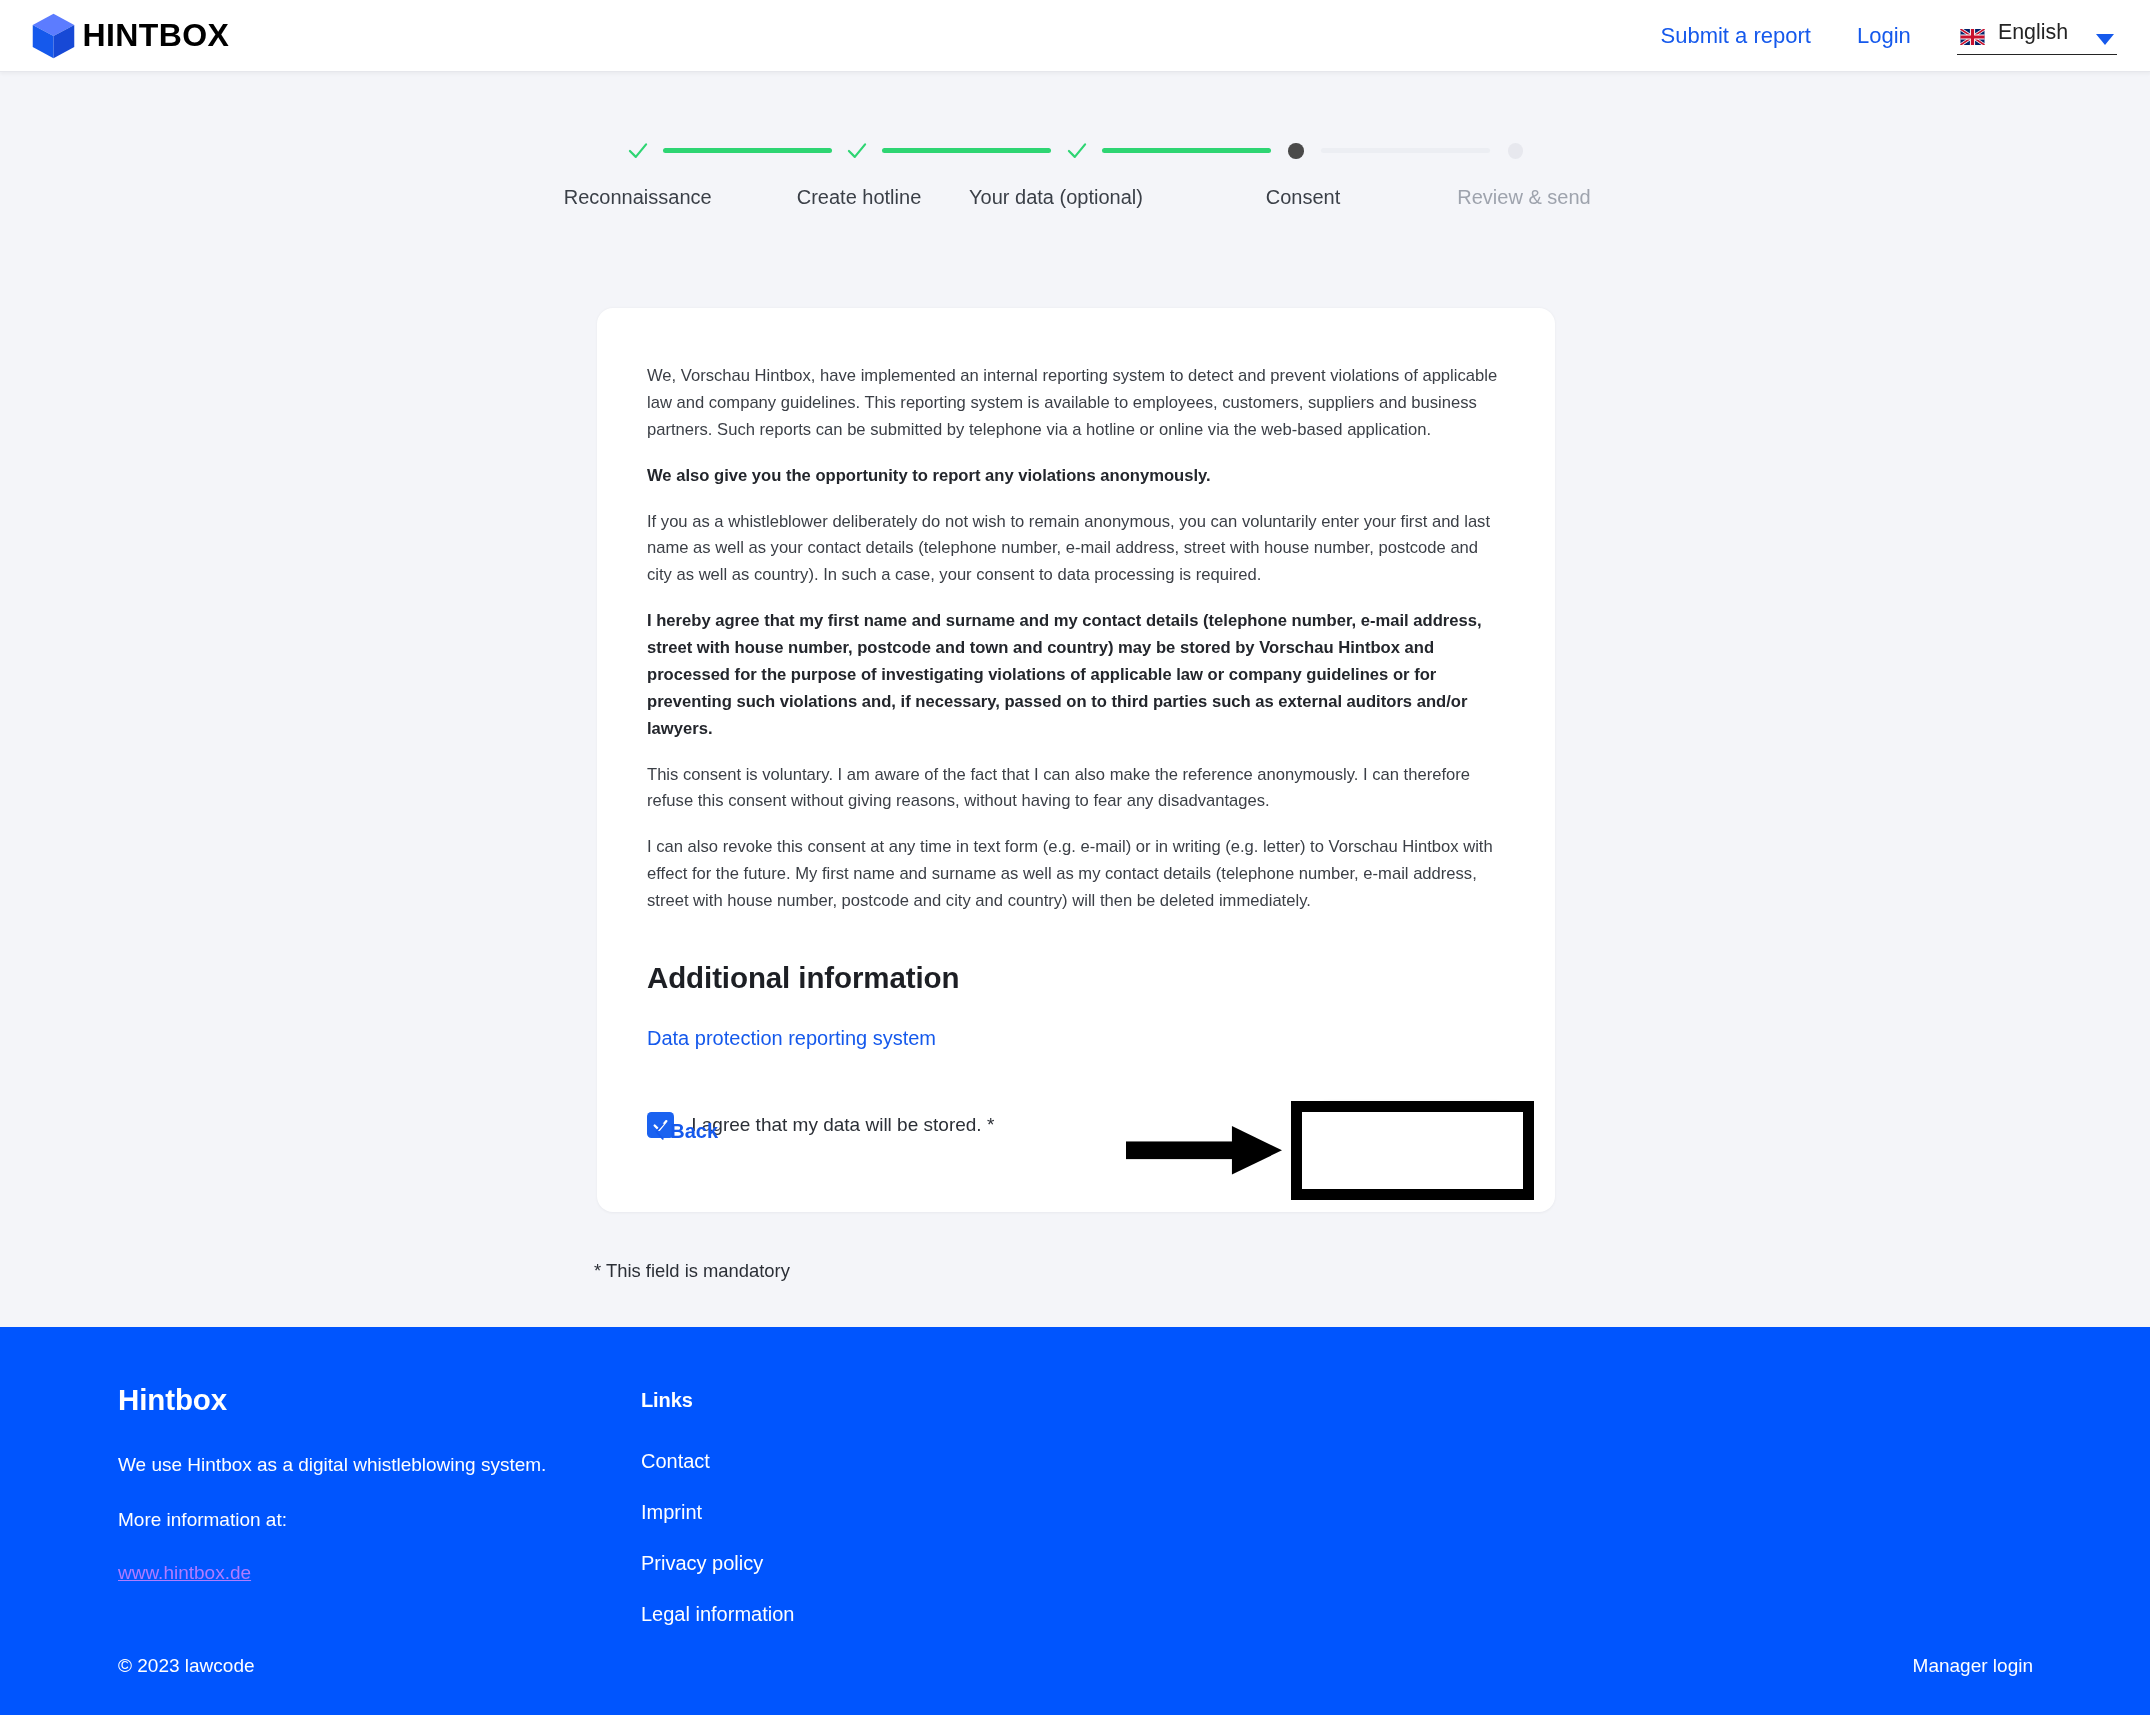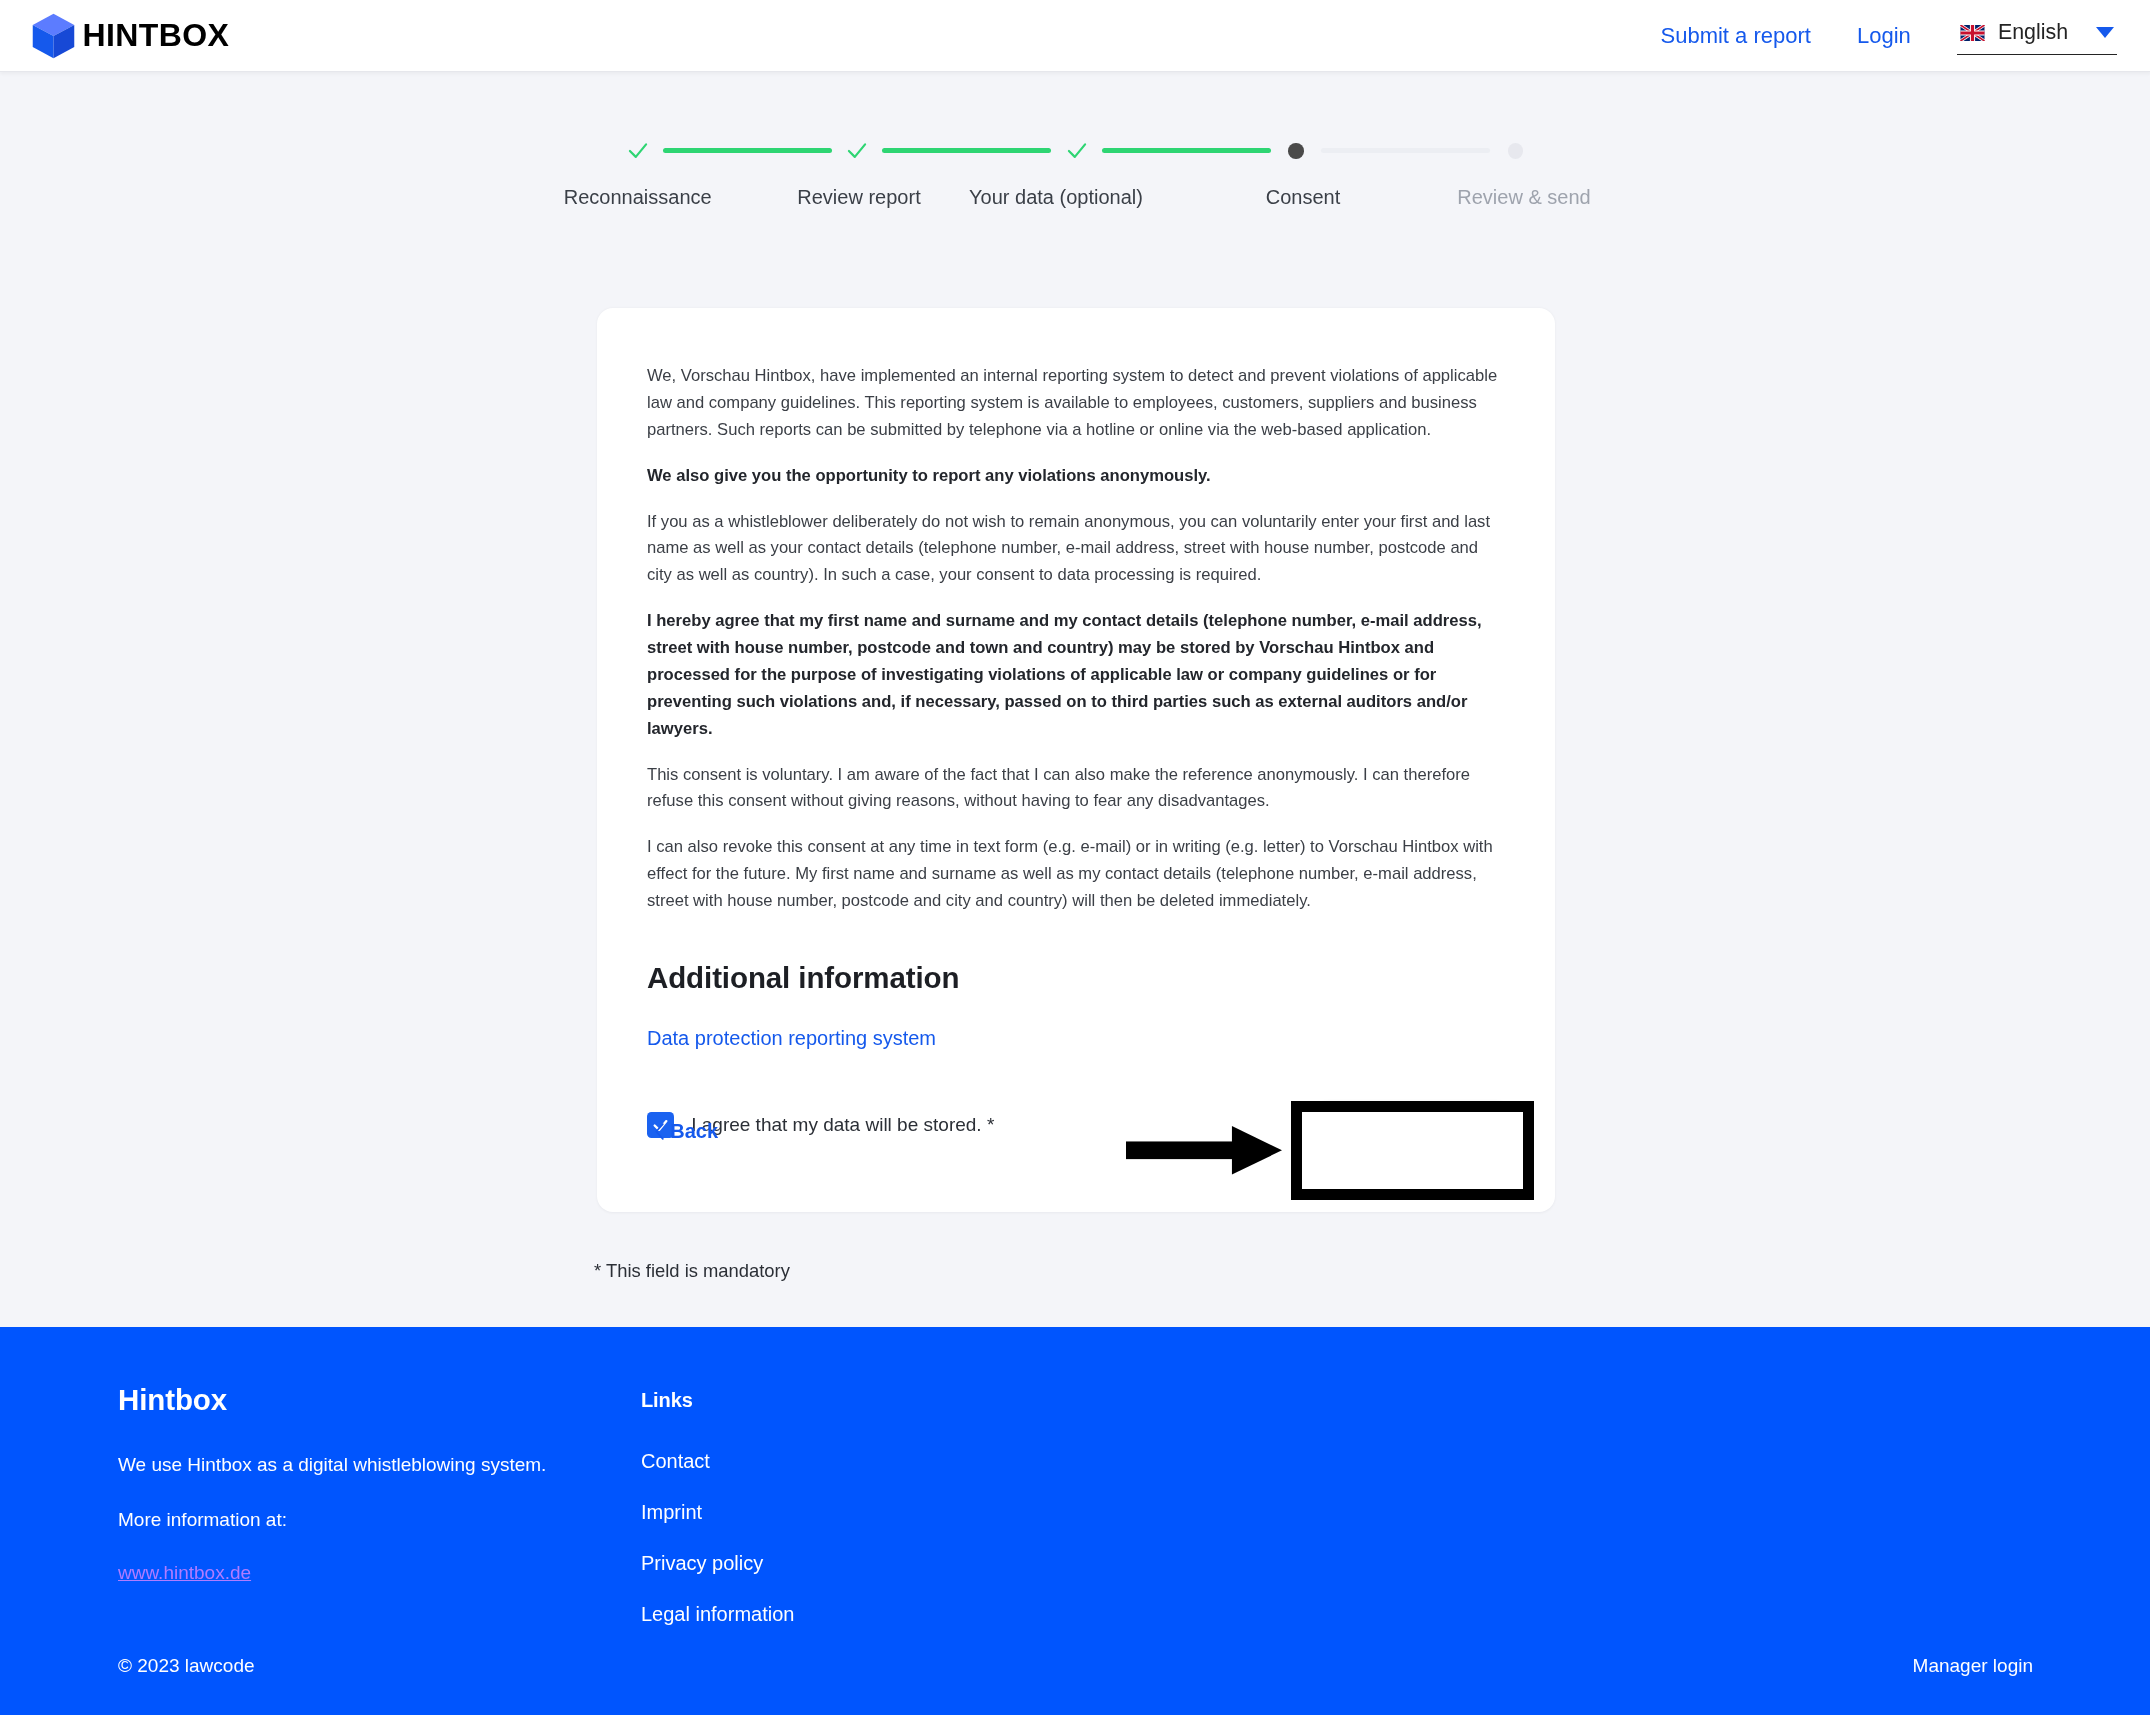--- a/index.html
+++ b/index.html
@@ -64,21 +64,21 @@
   }
   .nav-link {
     color: #1559ec;
     font-size: 22px;
     text-decoration: none;
     margin-right: 46px;
     white-space: nowrap;
   }
   .lang-select {
     display: flex;
-    align-items: center;
+    align-items: flex-end;
     border-bottom: 1.5px solid #242424;
     padding: 4.4px 2.9px 8.8px 2.9px;
     min-width: 147px;
     gap: 13.3px;
     cursor: pointer;
   }
   .flag {
     width: 25px;
     height: 16px;
     display: block;
@@ -441,21 +441,21 @@
       </div>
       <div class="seg todo"></div>
 
       <div class="step-node">
         <span class="dot upcoming"></span>
       </div>
     </div>
 
     <div class="stepper-labels">
       <span class="step-label" style="left:14.7px;">Reconnaissance</span>
-      <span class="step-label" style="left:236px;">Review report</span>
+      <span class="step-label" style="left:236px;">Create hotline</span>
       <span class="step-label" style="left:433px;">Your data (optional)</span>
       <span class="step-label" style="left:680px;">Consent</span>
       <span class="step-label muted" style="left:901px;">Review &amp; send</span>
     </div>
   </div>
 
   <div class="card">
     <div class="card-inner">
 
 

